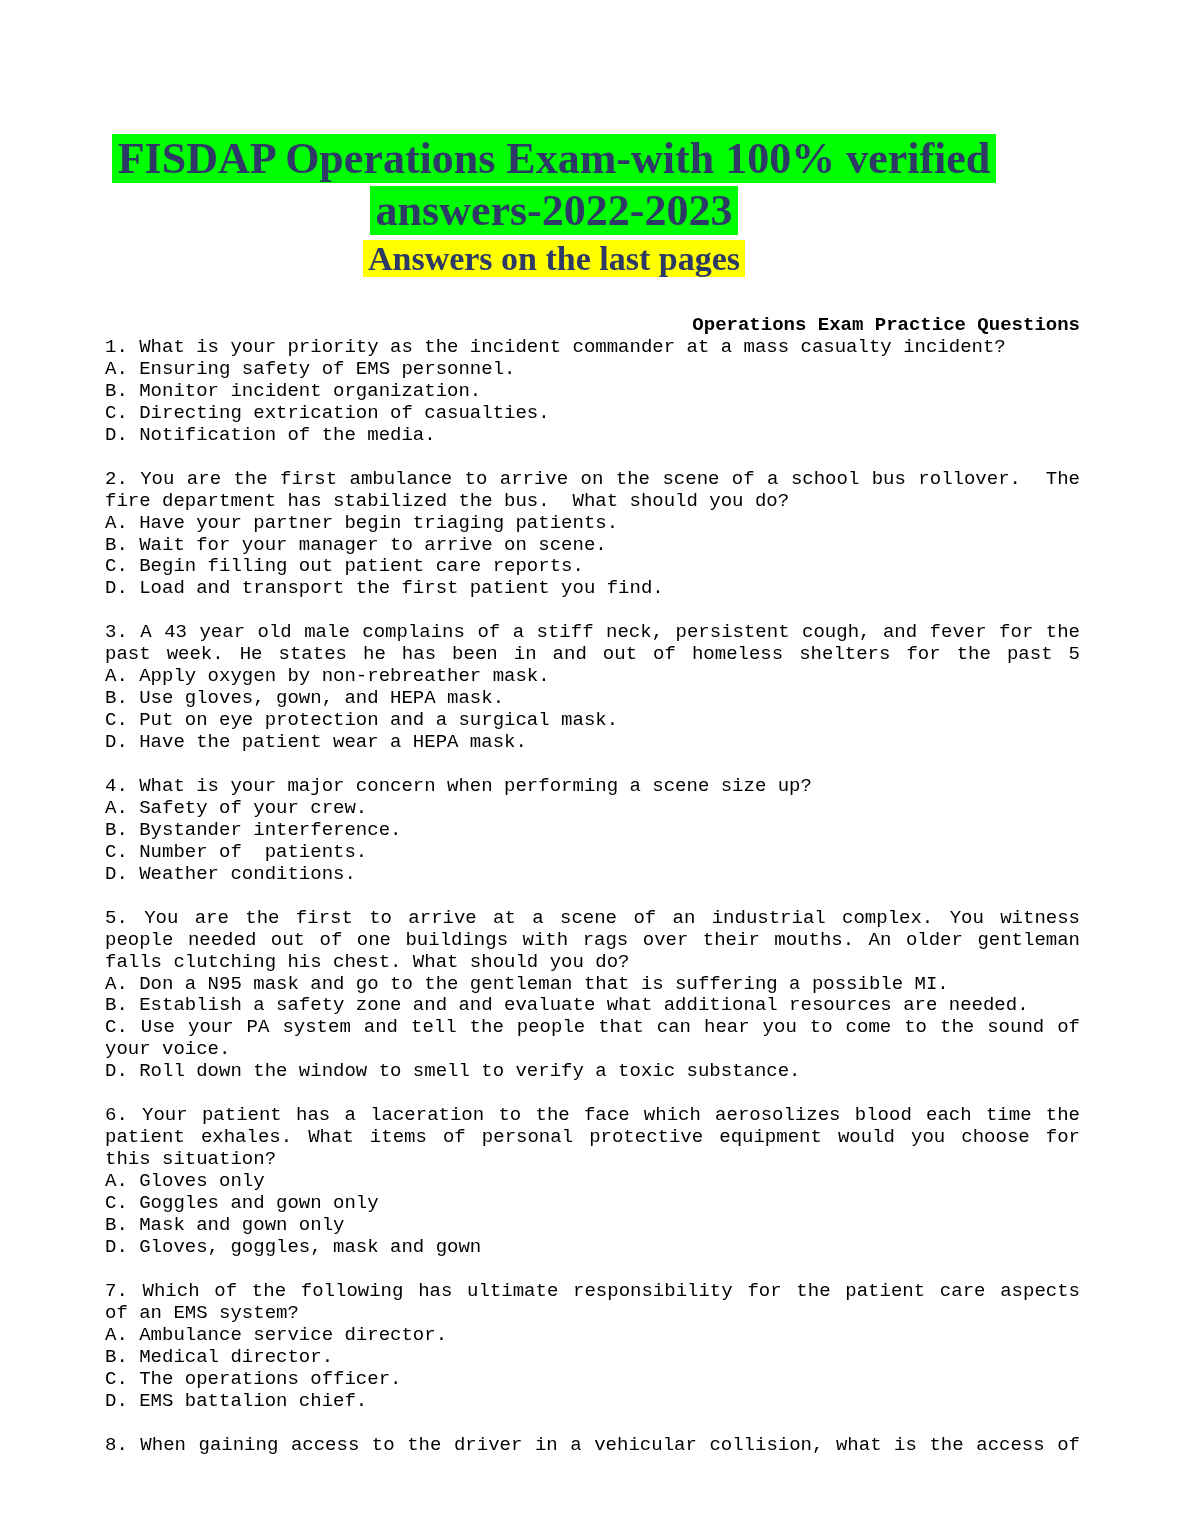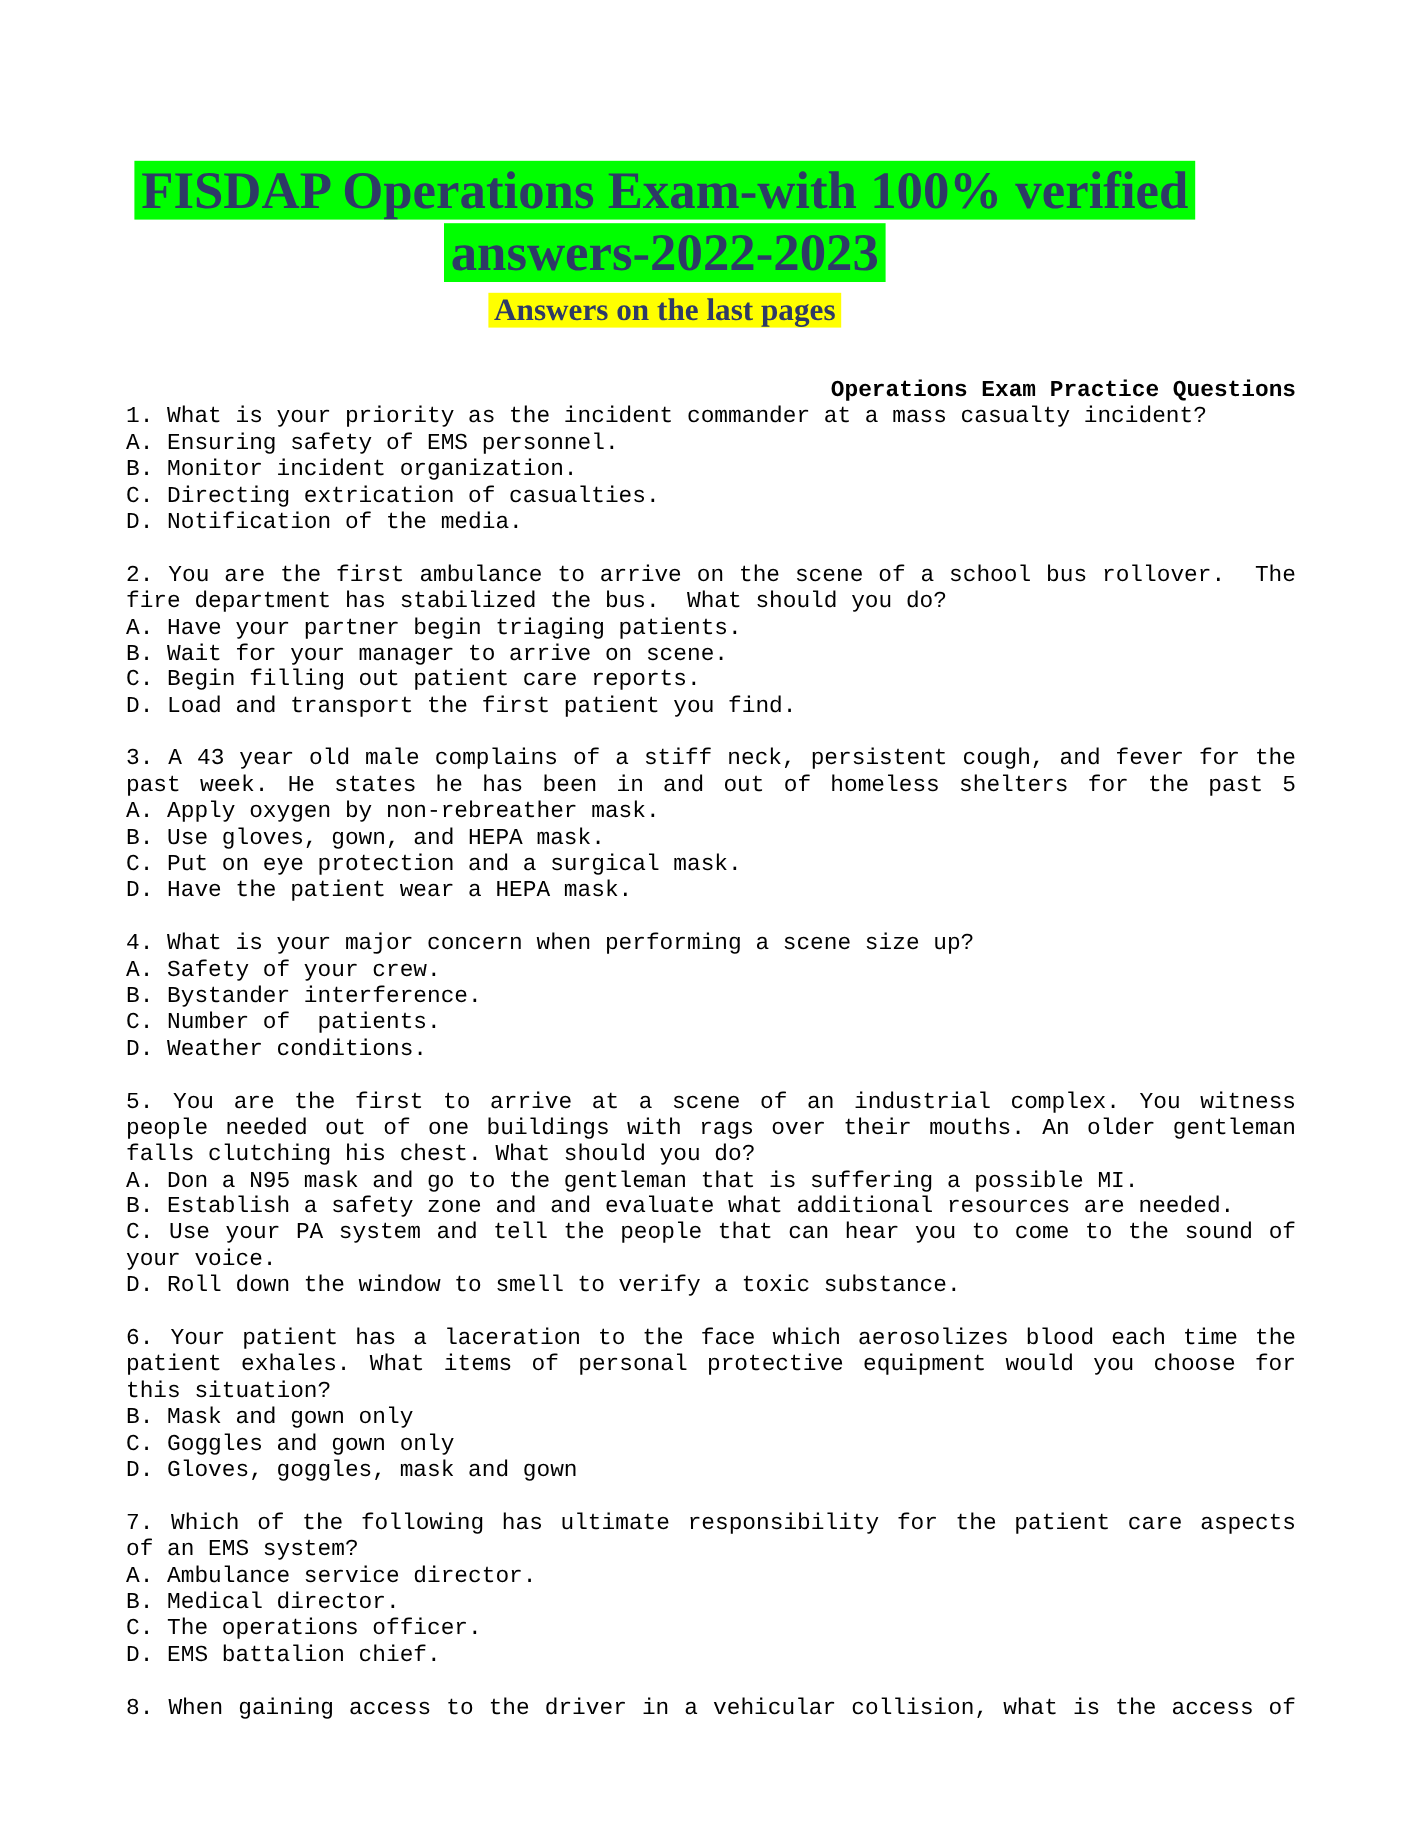--- a/index.html
+++ b/index.html
@@ -22,21 +22,21 @@
     text-align: center;
     font-family: "Liberation Serif", "DejaVu Serif", serif;
     font-weight: bold;
     color: #2e3a66;
   }
   .title-line-main {
     font-size: 44px;
     line-height: 52px;
   }
   .title-line-sub {
-    font-size: 26px;
+    font-size: 34px;
     line-height: 44px;
     text-align: center;
   }
   .hl-green {
     background: #00ff00;
     padding: 0 6px;
   }
   .hl-yellow {
     background: #ffff00;
     padding: 0 5px;
@@ -121,22 +121,23 @@
           <div class="line">A. Don a N95 mask and go to the gentleman that is suffering a possible MI.</div>
           <div class="line">B. Establish a safety zone and and evaluate what additional resources are needed.</div>
           <div class="line j">C. Use your PA system and tell the people that can hear you to come to the sound of</div>
           <div class="line">your voice.</div>
           <div class="line">D. Roll down the window to smell to verify a toxic substance.</div>
         </div>
         <div class="q">
           <div class="line j">6. Your patient has a laceration to the face which aerosolizes blood each time the</div>
           <div class="line j">patient exhales. What items of personal protective equipment would you choose for</div>
           <div class="line">this situation?</div>
+          <div class="line">A. Gloves only</div>
+          <div class="line">C. Goggles and gown only</div>
           <div class="line">B. Mask and gown only</div>
-          <div class="line">C. Goggles and gown only</div>
           <div class="line">D. Gloves, goggles, mask and gown</div>
         </div>
         <div class="q">
           <div class="line j">7. Which of the following has ultimate responsibility for the patient care aspects</div>
           <div class="line">of an EMS system?</div>
           <div class="line">A. Ambulance service director.</div>
           <div class="line">B. Medical director.</div>
           <div class="line">C. The operations officer.</div>
           <div class="line">D. EMS battalion chief.</div>
         </div>

